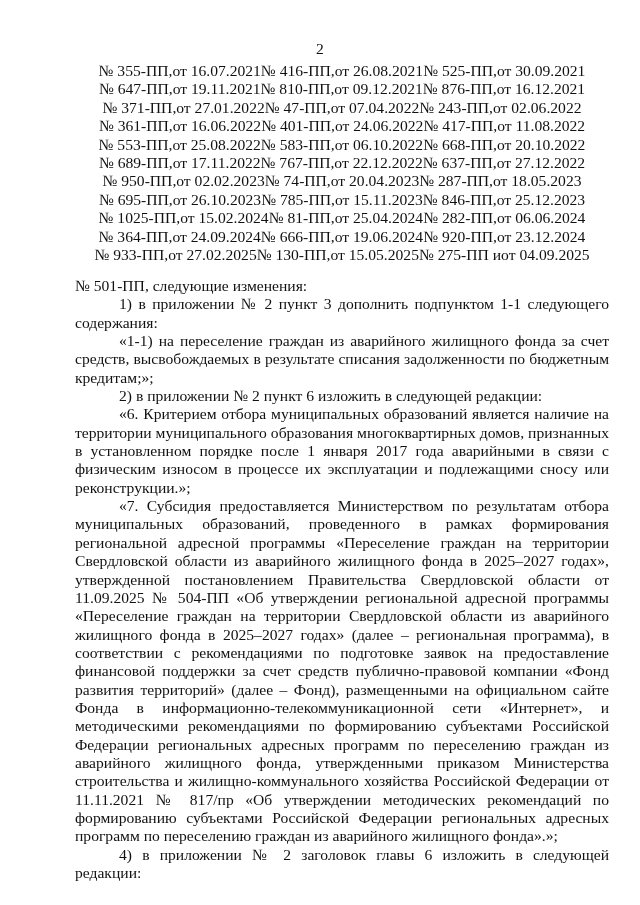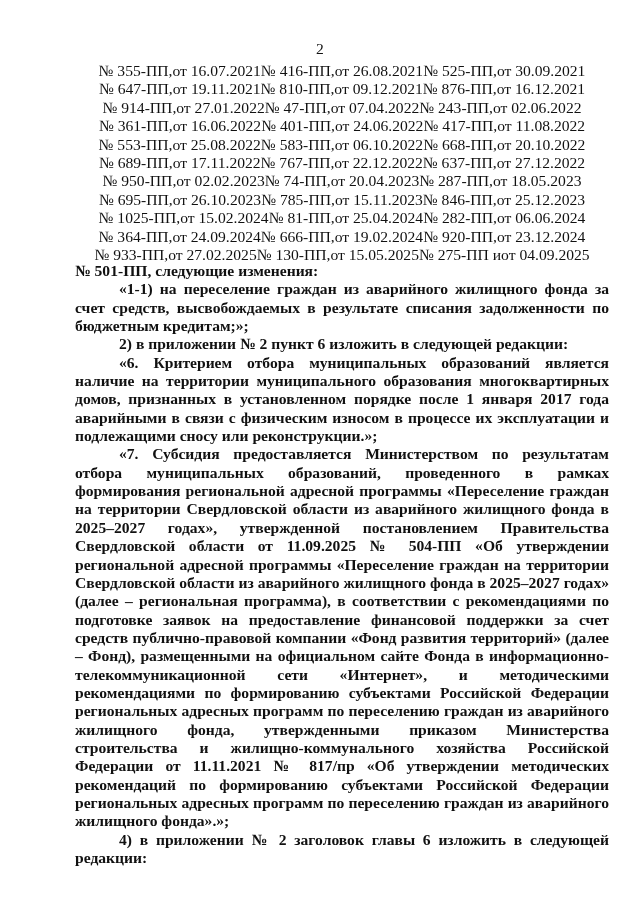--- a/index.html
+++ b/index.html
@@ -16,23 +16,22 @@
   }
   .acts {
     position: absolute; left: 75px; top: 62px; width: 534px;
   }
   .act-row {
     display: flex; justify-content: center; height: 18.4px; line-height: 18.4px;
     white-space: nowrap;
   }
   .act-row span { display: inline-block; }
   .body-text {
-    position: absolute; left: 75px; top: 262px; width: 534px;
+    position: absolute; left: 75px; top: 277px; width: 534px;
     line-height: 18.35px;
-    font-weight: bold;
   }
   .p { margin: 0; text-align: justify; text-align-last: left; }
   .p.indent { text-indent: 44px; }
 </style>
 </head>
 <body>
 
 <div class="page">
   <div class="page-num">2</div>
 
@@ -47,21 +46,21 @@
       </div>
       <div class="act-row">
         <span>№ 647-ПП,</span>
         <span>от 19.11.2021</span>
         <span>№ 810-ПП,</span>
         <span>от 09.12.2021</span>
         <span>№ 876-ПП,</span>
         <span>от 16.12.2021</span>
       </div>
       <div class="act-row">
-        <span>№ 914-ПП,</span>
+        <span>№ 371-ПП,</span>
         <span>от 27.01.2022</span>
         <span>№ 47-ПП,</span>
         <span>от 07.04.2022</span>
         <span>№ 243-ПП,</span>
         <span>от 02.06.2022</span>
       </div>
       <div class="act-row">
         <span>№ 361-ПП,</span>
         <span>от 16.06.2022</span>
         <span>№ 401-ПП,</span>
@@ -106,35 +105,36 @@
         <span>от 15.02.2024</span>
         <span>№ 81-ПП,</span>
         <span>от 25.04.2024</span>
         <span>№ 282-ПП,</span>
         <span>от 06.06.2024</span>
       </div>
       <div class="act-row">
         <span>№ 364-ПП,</span>
         <span>от 24.09.2024</span>
         <span>№ 666-ПП,</span>
-        <span>от 19.02.2024</span>
+        <span>от 19.06.2024</span>
         <span>№ 920-ПП,</span>
         <span>от 23.12.2024</span>
       </div>
       <div class="act-row">
         <span>№ 933-ПП,</span>
         <span>от 27.02.2025</span>
         <span>№ 130-ПП,</span>
         <span>от 15.05.2025</span>
         <span>№ 275-ПП и</span>
         <span>от 04.09.2025</span>
       </div>
     </div>
 
   <div class="body-text">
     <p class="p">№ 501-ПП, следующие изменения:</p>
+    <p class="p indent">1) в приложении № 2 пункт 3 дополнить подпунктом 1-1 следующего содержания:</p>
     <p class="p indent">«1-1) на переселение граждан из аварийного жилищного фонда за счет средств, высвобождаемых в результате списания задолженности по бюджетным кредитам;»;</p>
     <p class="p indent">2) в приложении № 2 пункт 6 изложить в следующей редакции:</p>
     <p class="p indent">«6. Критерием отбора муниципальных образований является наличие на территории муниципального образования многоквартирных домов, признанных в установленном порядке после 1 января 2017 года аварийными в связи с физическим износом в процессе их эксплуатации и подлежащими сносу или реконструкции.»;</p>
     <p class="p indent">«7. Субсидия предоставляется Министерством по результатам отбора муниципальных образований, проведенного в рамках формирования региональной адресной программы «Переселение граждан на территории Свердловской области из аварийного жилищного фонда в 2025–2027 годах», утвержденной постановлением Правительства Свердловской области от 11.09.2025 № 504-ПП «Об утверждении региональной адресной программы «Переселение граждан на территории Свердловской области из аварийного жилищного фонда в 2025–2027 годах» (далее – региональная программа), в соответствии с рекомендациями по подготовке заявок на предоставление финансовой поддержки за счет средств публично-правовой компании «Фонд развития территорий» (далее – Фонд), размещенными на официальном сайте Фонда в информационно-телекоммуникационной сети «Интернет», и методическими рекомендациями по формированию субъектами Российской Федерации региональных адресных программ по переселению граждан из аварийного жилищного фонда, утвержденными приказом Министерства строительства и жилищно-коммунального хозяйства Российской Федерации от 11.11.2021 № 817/пр «Об утверждении методических рекомендаций по формированию субъектами Российской Федерации региональных адресных программ по переселению граждан из аварийного жилищного фонда».»;</p>
     <p class="p indent">4) в приложении № 2 заголовок главы 6 изложить в следующей редакции:</p>
   </div>
 </div>
 
 </body></html>

